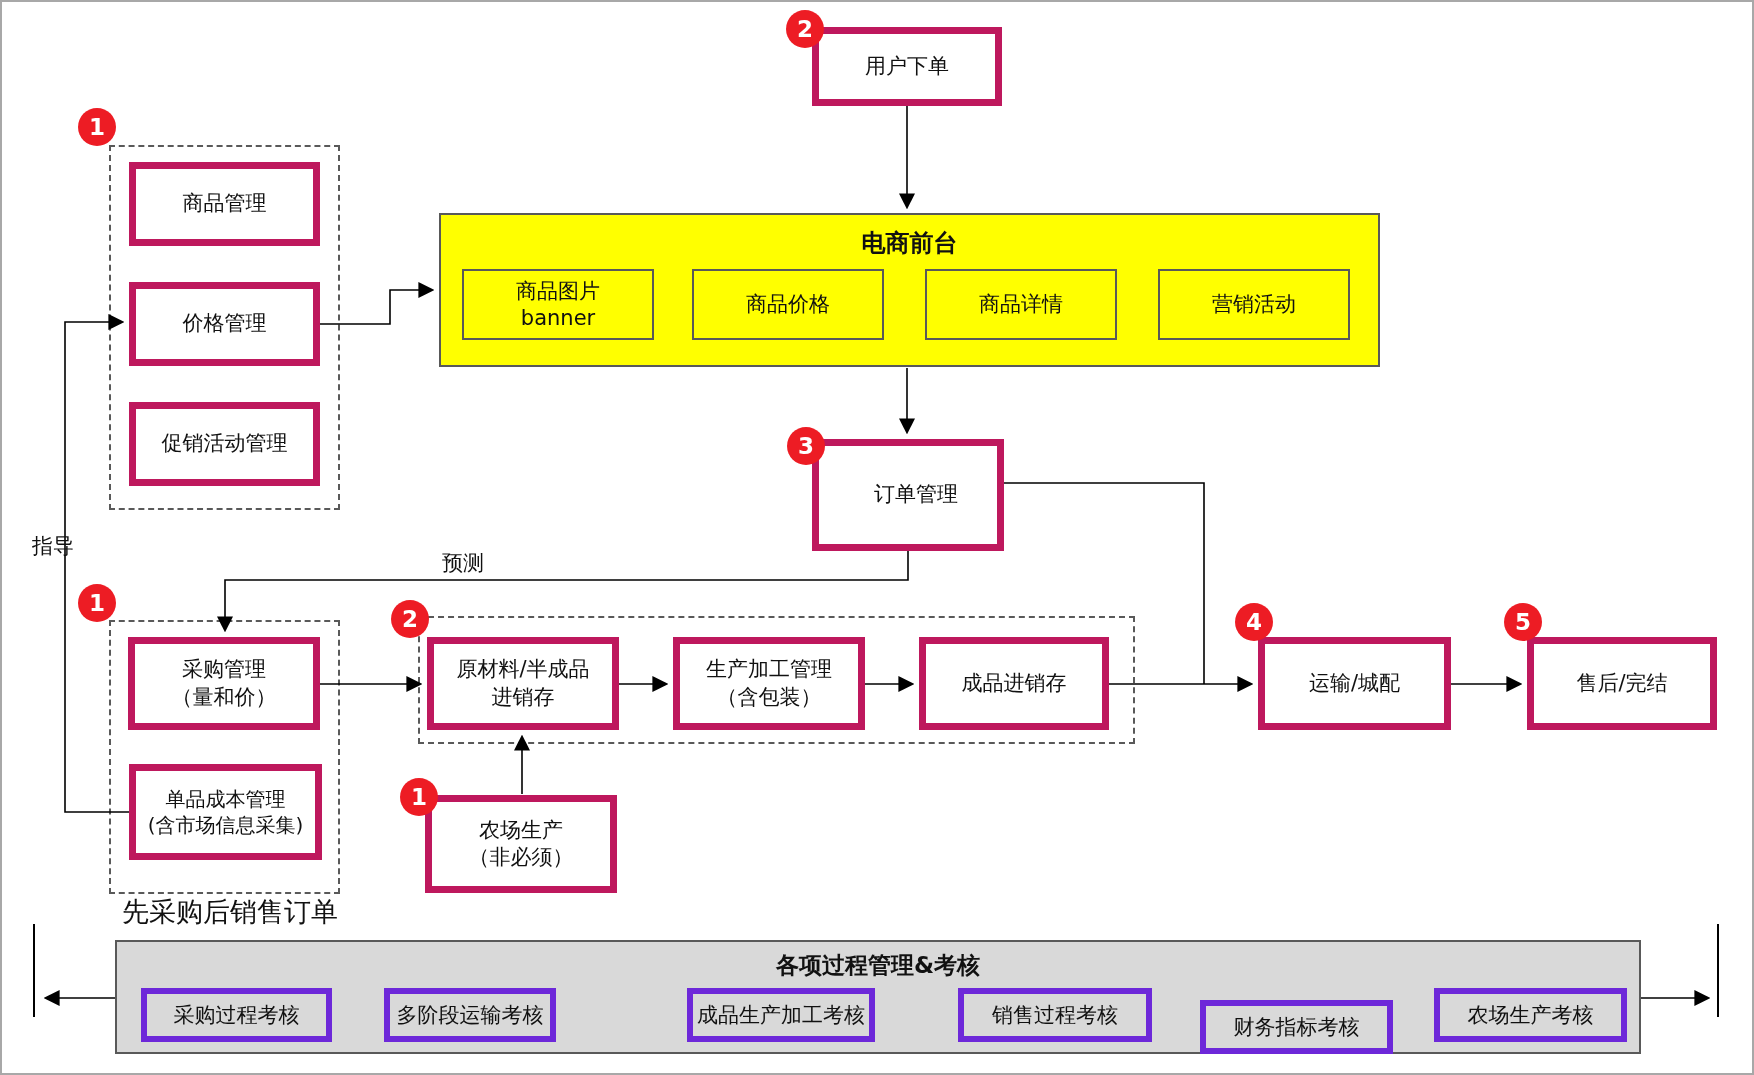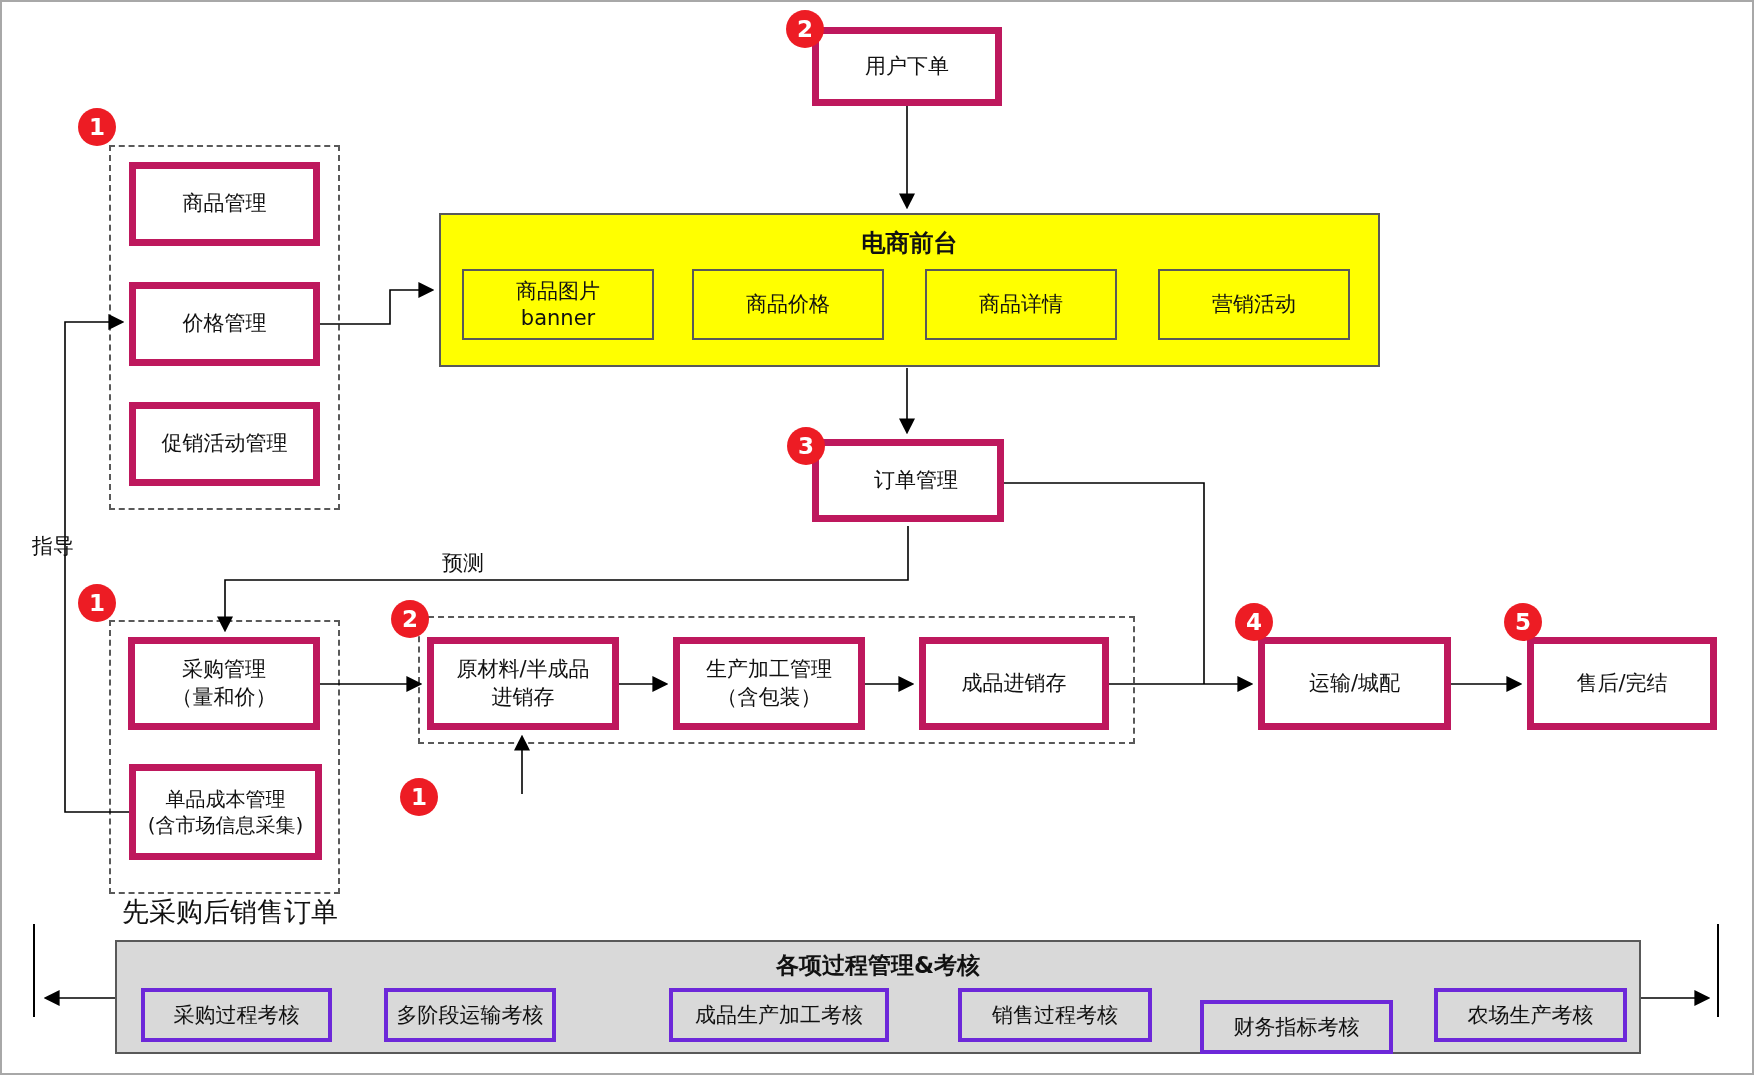--- a/index.html
+++ b/index.html
@@ -37,21 +37,21 @@
   .lbl{position:absolute;font-size:21px;color:#111;white-space:nowrap;}
   .band{
     position:absolute;background:#d9d9d9;border:2px solid #595959;box-sizing:border-box;
   }
   .band .btitle{
     position:absolute;top:8px;left:0;width:100%;text-align:center;
     font-size:23px;font-weight:bold;
   }
   .gnode{
     position:absolute;display:flex;align-items:center;justify-content:center;
-    background:#d9d9d9;border:4px solid #6d28d9;box-sizing:border-box;
+    background:#d9d9d9;border:6px solid #6d28d9;box-sizing:border-box;
     font-size:21px;text-align:center;white-space:nowrap;
   }
   svg.wires{position:absolute;left:0;top:0;z-index:5;}
   .node,.ynode,.gnode{z-index:10;}
   .lbl{z-index:20;}
 </style>
 </head>
 <body>
 
 <div class="canvas">
@@ -94,47 +94,49 @@
   <div class="ynode" style="left:460px;top:267px;width:192px;height:71px;">商品图片
 banner</div>
   <div class="ynode" style="left:690px;top:267px;width:192px;height:71px;">商品价格</div>
   <div class="ynode" style="left:923px;top:267px;width:192px;height:71px;">商品详情</div>
   <div class="ynode" style="left:1156px;top:267px;width:192px;height:71px;">营销活动</div>
 
   <div class="node" style="left:127px;top:160px;width:191px;height:84px;">商品管理</div>
   <div class="node" style="left:127px;top:280px;width:191px;height:84px;">价格管理</div>
   <div class="node" style="left:127px;top:400px;width:191px;height:84px;">促销活动管理</div>
 
-  <div class="node" style="left:810px;top:437px;width:192px;height:83px;padding-left:16px;">订单管理</div>
+  <div class="node" style="left:810px;top:437px;width:192px;height:112px;padding-left:16px;">订单管理</div>
 
   <div class="node" style="left:126px;top:635px;width:192px;height:93px;">采购管理
 （量和价）</div>
   <div class="node" style="left:127px;top:762px;width:193px;height:96px;font-size:20px;">单品成本管理
 (含市场信息采集)</div>
 
   <div class="node" style="left:425px;top:635px;width:192px;height:93px;">原材料/半成品
 进销存</div>
   <div class="node" style="left:671px;top:635px;width:192px;height:93px;">生产加工管理
 （含包装）</div>
   <div class="node" style="left:917px;top:635px;width:190px;height:93px;">成品进销存</div>
 
+  <div class="node" style="left:423px;top:793px;width:192px;height:98px;">农场生产
+（非必须）</div>
 
   <div class="node" style="left:1256px;top:635px;width:193px;height:93px;">运输/城配</div>
   <div class="node" style="left:1525px;top:635px;width:190px;height:93px;">售后/完结</div>
 
   <div class="lbl" style="left:30px;top:530px;">指导</div>
   <div class="lbl" style="left:440px;top:547px;">预测</div>
   <div class="lbl" style="left:120px;top:892px;font-size:27px;">先采购后销售订单</div>
 
   <div class="band" style="left:113px;top:938px;width:1526px;height:114px;">
     <div class="btitle">各项过程管理&amp;考核</div>
   </div>
   <div class="gnode" style="left:139px;top:986px;width:191px;height:54px;">采购过程考核</div>
   <div class="gnode" style="left:382px;top:986px;width:172px;height:54px;">多阶段运输考核</div>
-  <div class="gnode" style="left:667px;top:986px;width:220px;height:54px;">成品生产加工考核</div>
+  <div class="gnode" style="left:685px;top:986px;width:188px;height:54px;">成品生产加工考核</div>
   <div class="gnode" style="left:956px;top:986px;width:194px;height:54px;">销售过程考核</div>
   <div class="gnode" style="left:1198px;top:986px;width:193px;height:54px;margin-top:12px;">财务指标考核</div>
   <div class="gnode" style="left:1432px;top:986px;width:193px;height:54px;">农场生产考核</div>
 
   <div class="badge" style="left:784px;top:8px;">2</div>
   <div class="badge" style="left:76px;top:106px;">1</div>
   <div class="badge" style="left:785px;top:425px;">3</div>
   <div class="badge" style="left:76px;top:582px;">1</div>
   <div class="badge" style="left:389px;top:598px;">2</div>
   <div class="badge" style="left:398px;top:776px;">1</div>

